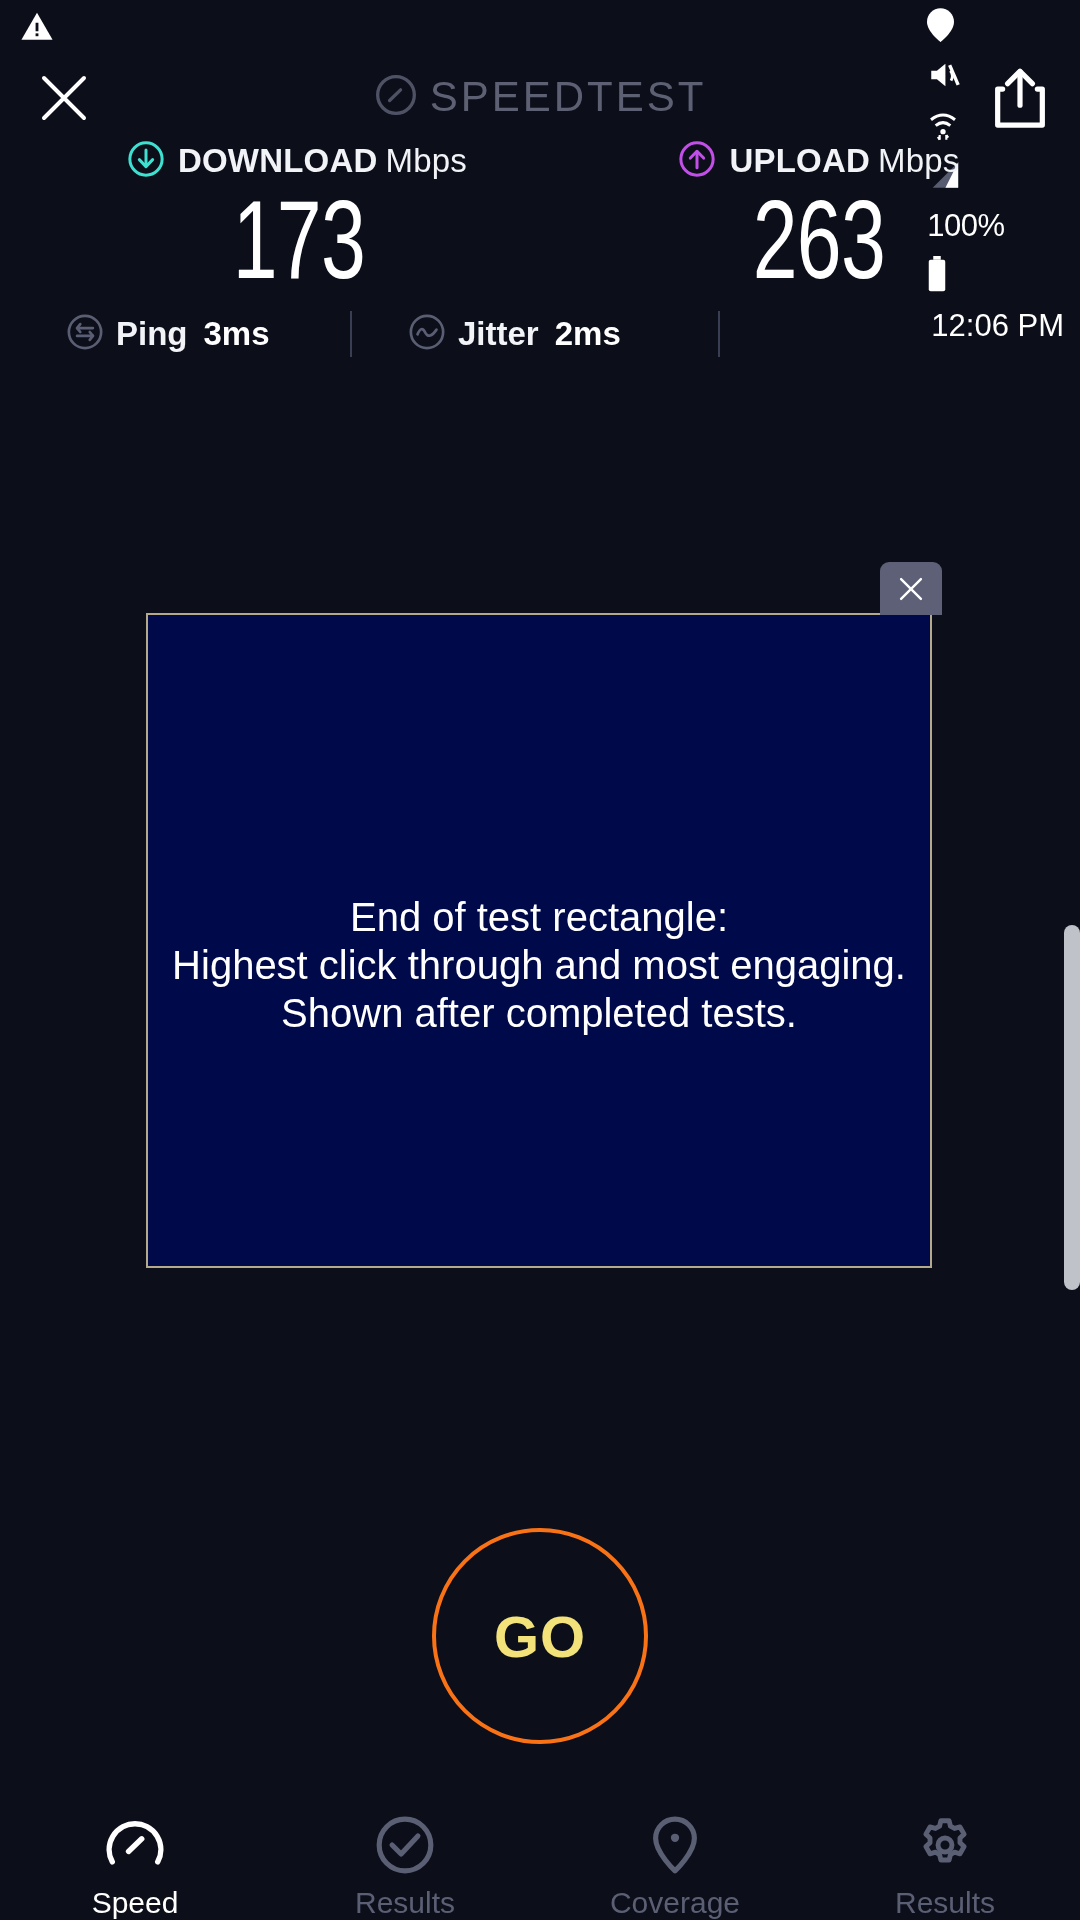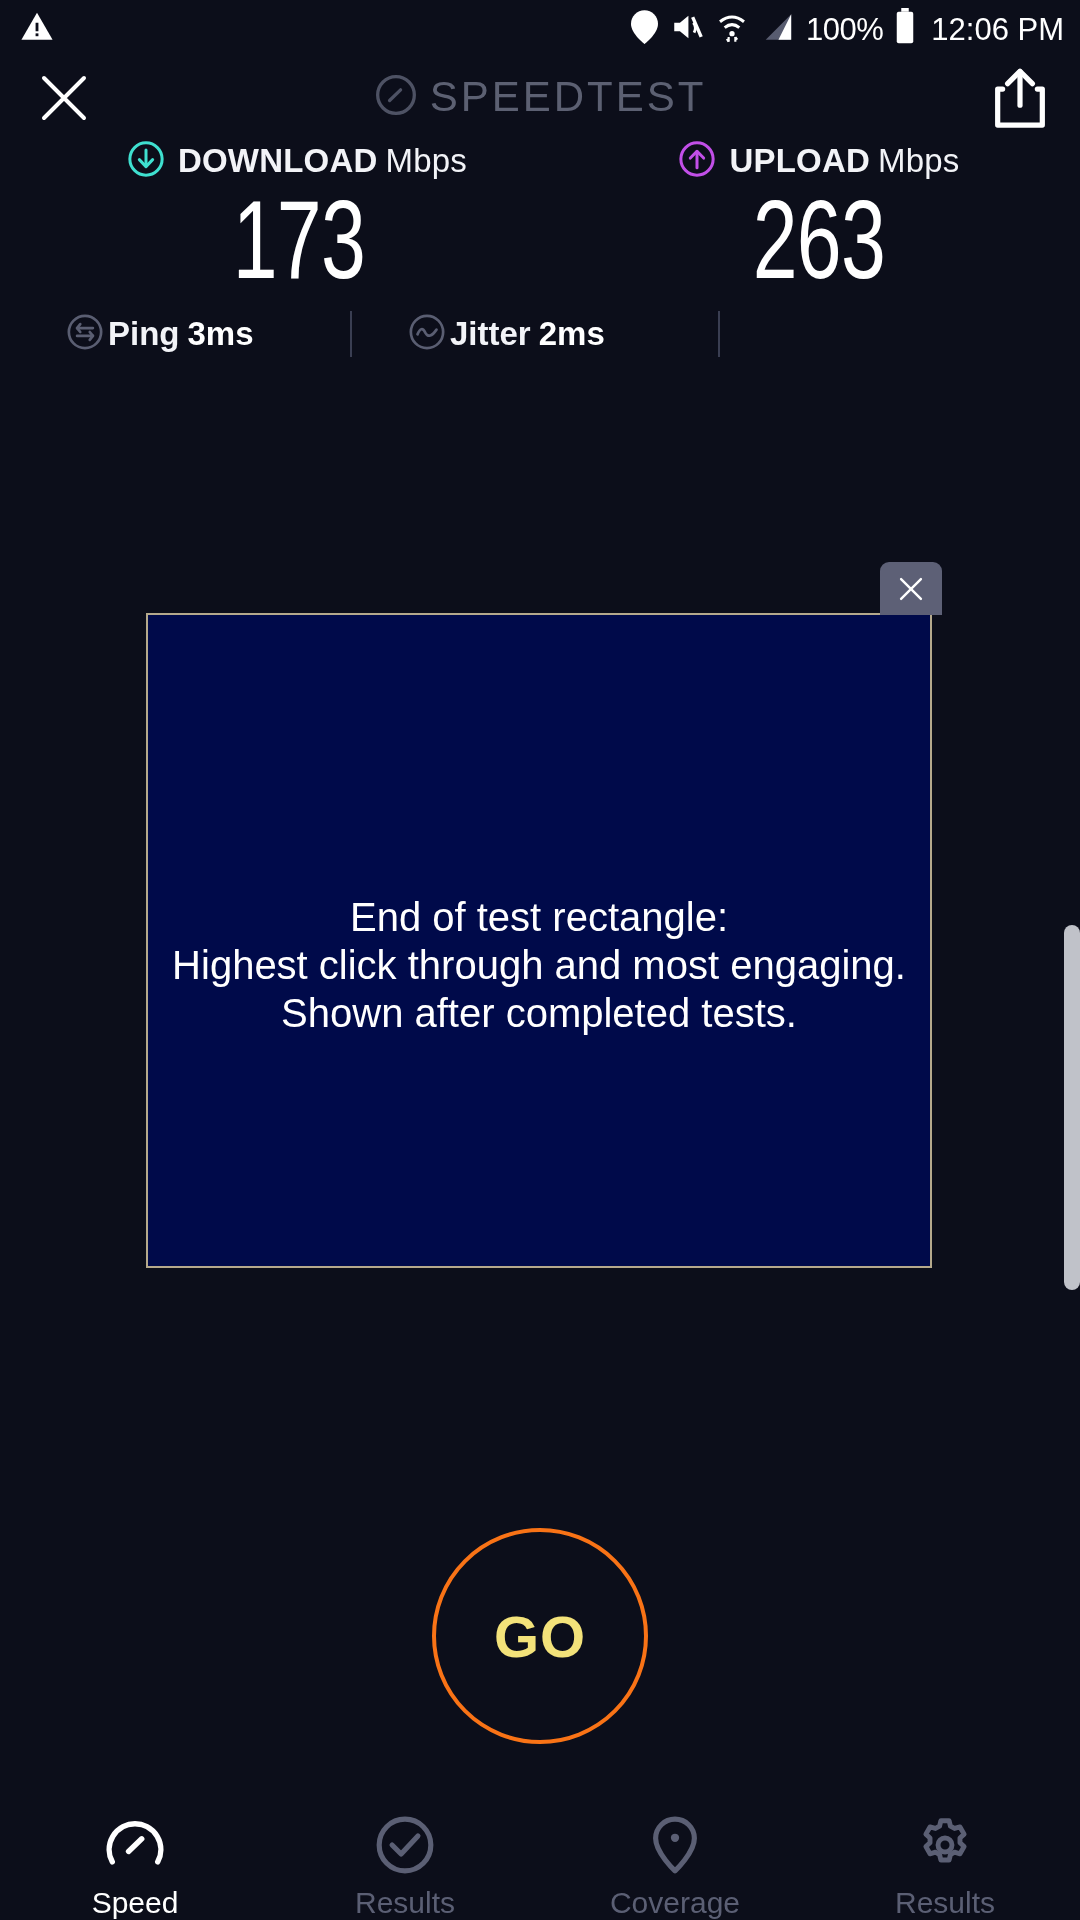--- a/index.html
+++ b/index.html
@@ -12,21 +12,21 @@
   #app { position:relative; width:1080px; height:1920px; background:#0c0e1a; }
 
   
   .statusbar {
     position:absolute; top:0; left:0; width:1080px; height:54px;
     display:flex; align-items:center; color:#ffffff;
   }
   .sb-left { position:absolute; left:20px; top:10px; }
   .sb-right {
     position:absolute; right:16px; top:8px;
-    display:flex; align-items:flex-end; gap:12px;
+    display:flex; align-items:flex-start; gap:12px;flex-direction:column;
   }
   .sb-batt-text { font-size:31px; letter-spacing:-0.5px; font-weight:400; color:#fff; }
   .sb-time { font-size:31px; letter-spacing:0px; font-weight:400; color:#fff; margin-left:4px; }
 
   
   .header {
     position:absolute; top:54px; left:0; width:1080px; height:86px;
   }
   .hdr-close {
     position:absolute; left:34px; top:14px; width:60px; height:60px;
@@ -53,21 +53,21 @@
     font-family:"Liberation Sans Narrow","Liberation Sans", sans-serif;
     transform:scaleX(0.72); transform-origin:center;
   }
   .res-col.download .res-value { margin-left:4px; }
 
   
   .metrics {
     position:absolute; top:306px; left:0; width:1080px; height:56px;
     display:flex; align-items:center;
   }
-  .metric { display:flex; align-items:center; gap:4px; }
+  .metric { display:flex; align-items:center; gap:12px; }
   .m-ping { position:absolute; left:66px; }
   .m-jitter { position:absolute; left:408px; }
   .m-loss { position:absolute; left:800px; }
   .m-name { color:#f2f3f7; font-size:33px; font-weight:600; }
   .m-val { color:#ffffff; font-size:33px; font-weight:600; margin-left:4px; }
   .divider {
     position:absolute; width:2px; height:46px; background:#3a3e52; top:5px;
   }
   .div1 { left:350px; }
   .div2 { left:718px; }

